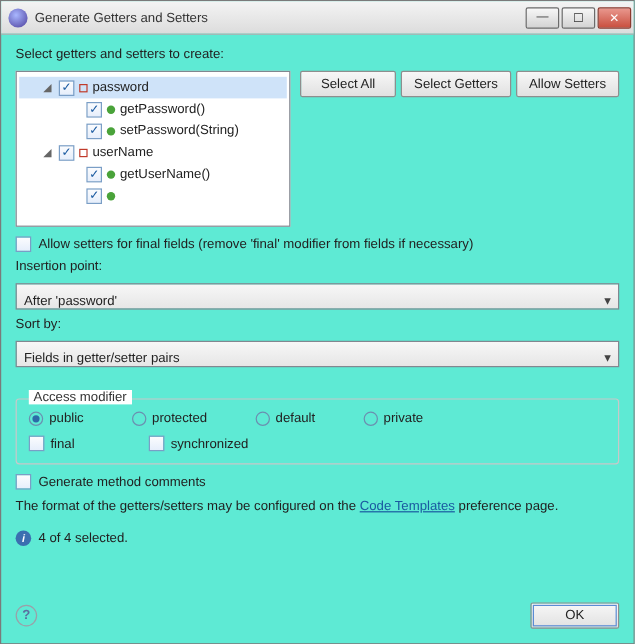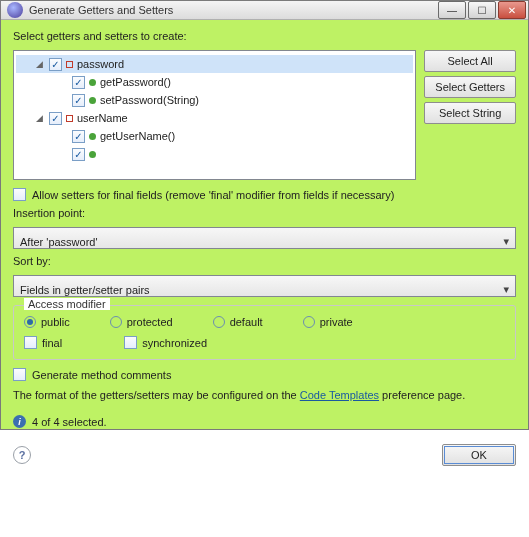--- a/index.html
+++ b/index.html
@@ -1,42 +1,42 @@
 <!DOCTYPE html>
 <html><head>
 <meta charset="utf-8">
 <style>
 *{box-sizing:border-box;margin:0;padding:0;font-family:"Segoe UI",Tahoma,sans-serif;font-size:11px;color:#222}
 body{background:#fff;width:529px;height:537px;overflow:hidden}
-.window{width:529px;height:430px;background:#bef264;border:1px solid #7a7a7a;display:flex;flex-direction:column}
+.window{width:529px;height:537px;background:#5eead4;border:1px solid #7a7a7a;display:flex;flex-direction:column}
 .titlebar{height:28px;background:linear-gradient(#f4f4f4,#dcdcdc);border-bottom:1px solid #b0b0b0;display:flex;align-items:center;padding:0 2px 0 6px}
 .tb-icon{width:16px;height:16px;border-radius:50%;background:radial-gradient(circle at 40% 35%,#a9b7ff,#4a3c9a);margin-right:6px;flex-shrink:0}
 .tb-title{flex:1;color:#333}
 .tb-btn{width:28px;height:18px;margin-left:2px;border:1px solid #6b6b6b;background:linear-gradient(#f7f7f7,#d3d3d3);border-radius:2px;display:flex;align-items:center;justify-content:center;font-size:10px;color:#333}
 .tb-btn.close{background:linear-gradient(#e9988e,#c94f3f);color:#fff;border-color:#8a3a2f}
 .content{flex:1;padding:10px 12px 8px 12px;display:flex;flex-direction:column;gap:6px}
 .label{margin-bottom:2px}
 .tree-row{display:flex;gap:8px}
 .tree{flex:1;border:1px solid #828790;background:#fff;height:130px;padding:4px 2px;overflow:auto}
-.side-btns{display:flex;flex-direction:column;gap:4px}
+.side-btns{display:flex;flex-direction:row;gap:4px}
 .btn{min-width:80px;height:22px;border:1px solid #8e8e8e;background:linear-gradient(#f7f7f7,#e1e1e1);border-radius:2px;padding:0 10px;display:flex;align-items:center;justify-content:center;cursor:default}
 .tree-node{height:18px;display:flex;align-items:center;gap:4px;padding-left:2px}
 .tree-node.sel{background:#cfe3f9}
 .tw{width:11px;height:11px;display:flex;align-items:center;justify-content:center;color:#666;font-size:9px}
 .cb{width:13px;height:13px;border:1px solid #7a9ec6;background:linear-gradient(#fbfcfe,#e6eefb);display:flex;align-items:center;justify-content:center;font-size:10px;color:#1a5aa0;flex-shrink:0}
 .cb.unchecked{color:transparent}
 .dot-r{width:7px;height:7px;border:1px solid #c03a2a;flex-shrink:0}
 .dot-g{width:7px;height:7px;border-radius:50%;background:#4aa33a;flex-shrink:0}
 .node-txt{white-space:nowrap}
 .in1{padding-left:18px}
 .in2{padding-left:56px}
 .chk-row{display:flex;align-items:center;gap:6px;margin-top:2px}
 .combo{height:22px;border:1px solid #828790;background:linear-gradient(#f7f7f7,#e6e6e6);display:flex;align-items:flex-end;padding:0 6px;position:relative}
 .combo::after{content:"▾";position:absolute;right:6px;color:#444}
-.fieldset{border:1px solid #c8c8c8;border-radius:3px;padding:8px 10px 10px 10px;margin-top:2px}
+.fieldset{border:1px solid #c8c8c8;border-radius:3px;padding:8px 10px 10px 10px;margin-top:20px}
 .fs-title{position:relative;top:-16px;background:#fff;display:inline-block;padding:0 4px;color:#333}
 .fs-body{margin-top:-10px}
 .radio-row{display:flex;gap:40px;align-items:center;margin-bottom:8px}
 .radio{width:12px;height:12px;border:1px solid #6b8fb0;border-radius:50%;display:flex;align-items:center;justify-content:center;flex-shrink:0}
 .radio .inner{width:6px;height:6px;border-radius:50%;background:#2d6aa8}
 .opt{display:flex;align-items:center;gap:5px}
 .chk-grid{display:flex;gap:62px}
 .format-line{margin-top:2px}
 .format-line a{color:#1a5aa0;}
 .info-row{display:flex;align-items:center;gap:6px;margin-top:8px}
@@ -91,21 +91,21 @@
           <span class="node-txt">getUserName()</span>
         </div>
         <div class="tree-node in2">
           <span class="cb">✓</span>
           <span class="dot-g"></span>
         </div>
       </div>
       <div class="side-btns">
         <div class="btn">Select All</div>
         <div class="btn">Select Getters</div>
-        <div class="btn">Select String</div>
+        <div class="btn">Allow Setters</div>
       </div>
     </div>
 
     <div class="chk-row">
       <span class="cb unchecked">✓</span>
       <span>Allow setters for final fields (remove 'final' modifier from fields if necessary)</span>
     </div>
 
     <div class="label">Insertion point:</div>
     <div class="combo">

